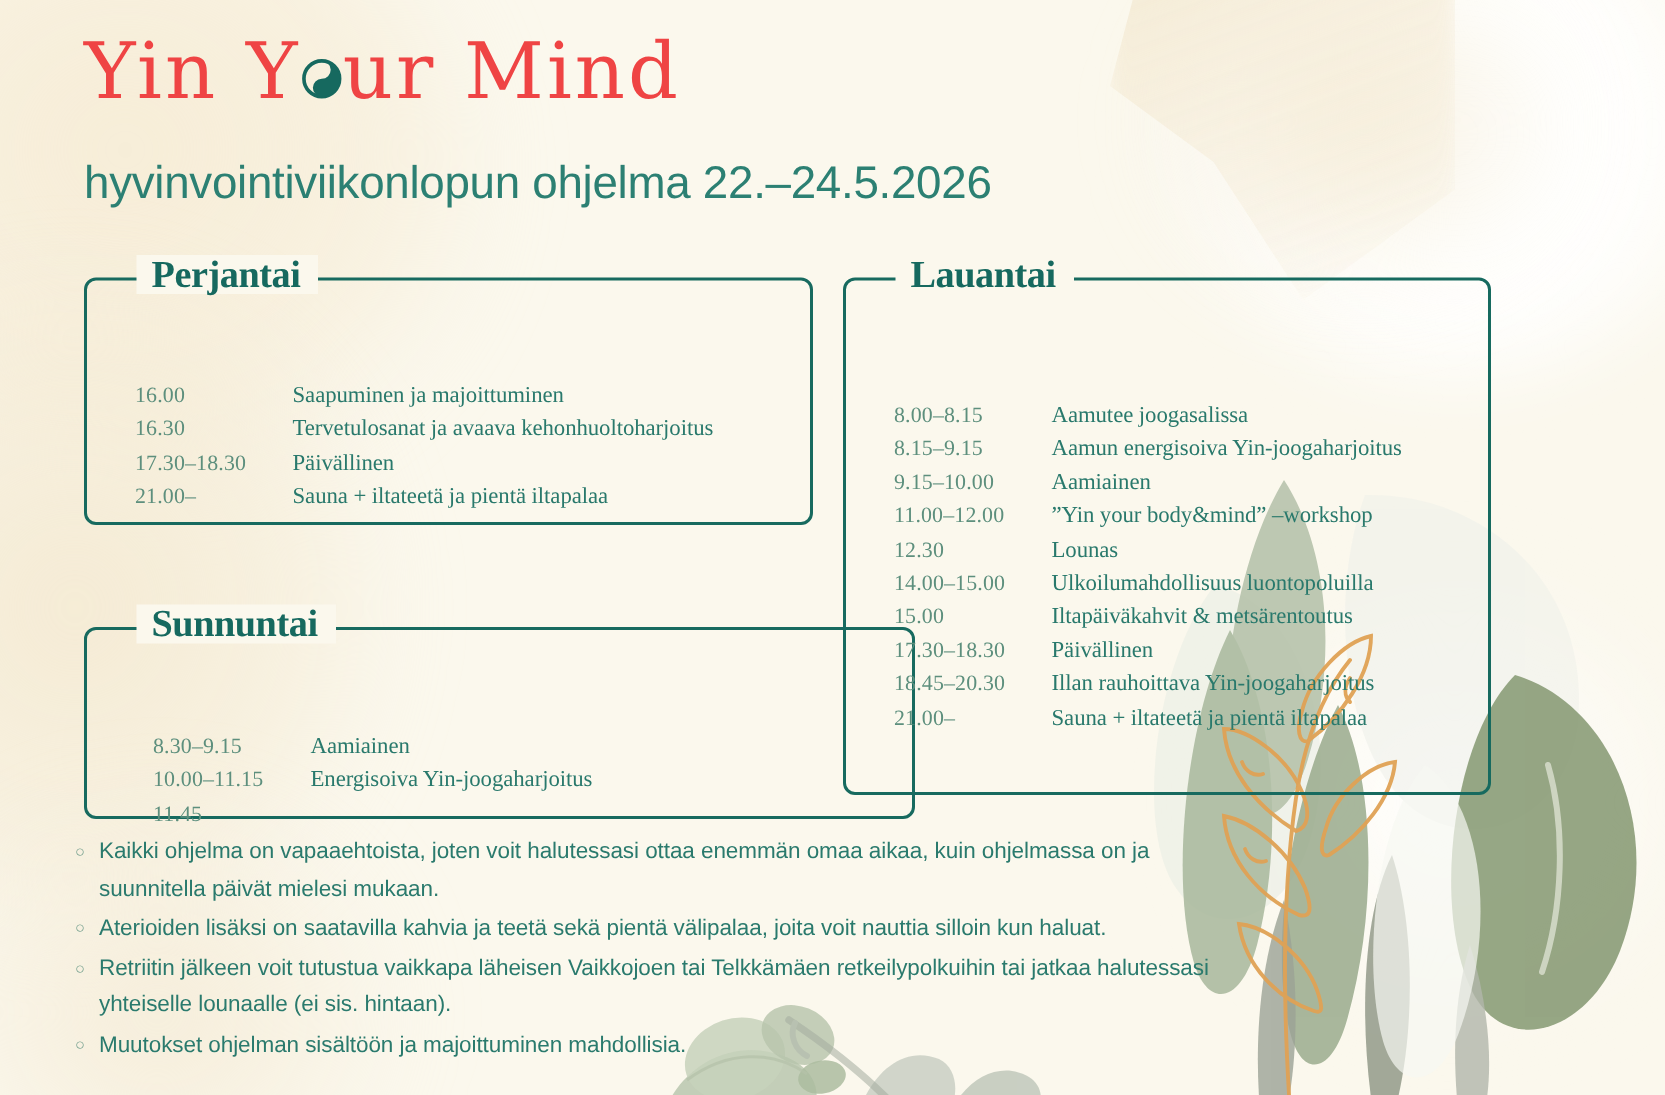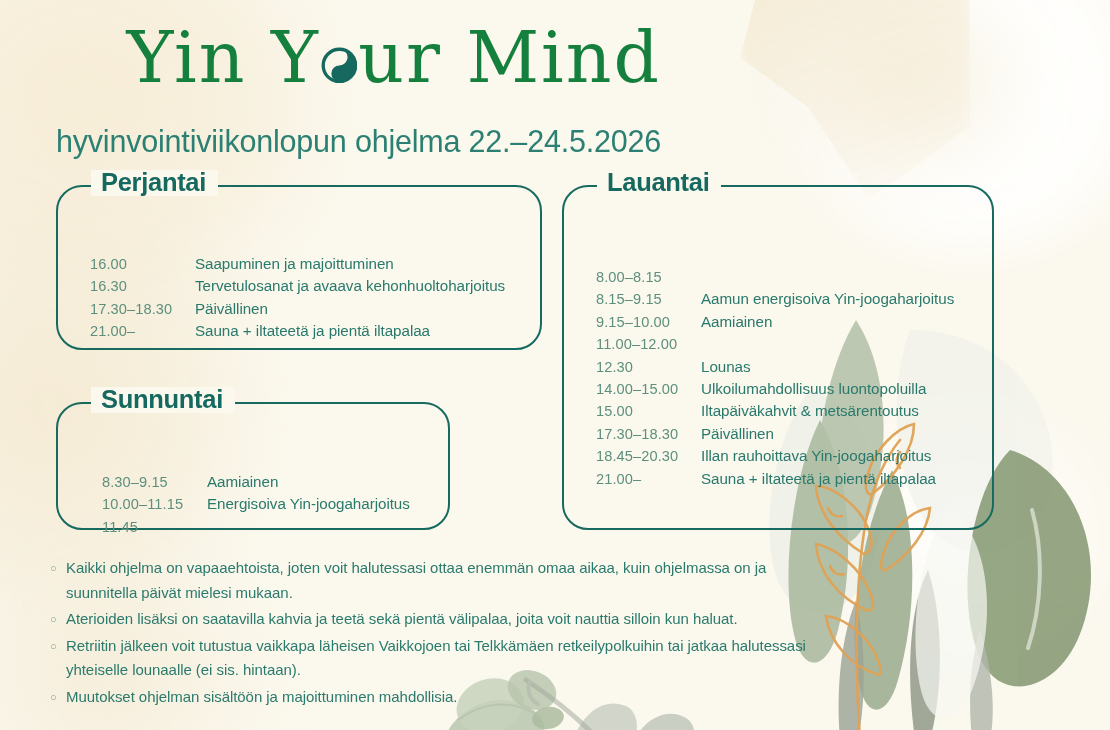--- a/index.html
+++ b/index.html
@@ -89,29 +89,28 @@
   .bot-right svg, .bot-bottom svg { display: block; width: 100%; height: 100%; }
 
   
   .header {
     position: absolute;
     left: 56px; top: 22px;
     z-index: 5;
   }
   .main-title {
     font-family: "DejaVu Serif", serif;
-    font-size: 71px;
+    font-size: 52px;
     line-height: 1.02;
     letter-spacing: 2px;
-    color: #15803d;
+    color: #ef4444;
     font-weight: 400;
     white-space: nowrap;
     display: flex;
     align-items: baseline;
-    justify-content: flex-end;
   }
   .title-yinyang {
     display: inline-block;
     width: 0.52em;
     height: 0.52em;
     position: relative;
     top: 0.02em;
     margin: 0 0.01em;
   }
   .title-yinyang svg { width: 100%; height: 100%; display: block; }
@@ -122,25 +121,26 @@
     letter-spacing: -0.2px;
     color: #2c8073;
     font-weight: 400;
     white-space: nowrap;
   }
 
   
   .card {
     position: absolute;
     border: 2.2px solid #176a5f;
-    border-radius: 26px;
+    border-radius: 8px;
     z-index: 4;
+    font-family: Liberation Serif, serif;
   }
   .card-fri  { left: 56px;  top: 185px; width: 486px; height: 165px; }
-  .card-sun  { left: 56px;  top: 402px; width: 394px; height: 128px; }
+  .card-sun  { left: 56px;  top: 418px; width: 554px; height: 128px; }
   .card-sat  { left: 562px; top: 185px; width: 432px; height: 345px; }
 
   
   .card-title {
     position: absolute;
     top: -17px;
     left: 33px;
     padding: 0 12px 0 10px;
     background: #fbf8ed;
     font-size: 25.5px;
@@ -329,31 +329,33 @@
       <span class="row-time">11.45</span>
     </div>
   </div>
 </div>
 
 <div class="card card-sat">
   <div class="card-title">Lauantai</div>
   <div class="schedule">
     <div class="row">
       <span class="row-time">8.00–8.15</span>
+      <span class="row-desc">Aamutee joogasalissa</span>
     </div>
     <div class="row">
       <span class="row-time">8.15–9.15</span>
       <span class="row-desc">Aamun energisoiva Yin-joogaharjoitus</span>
     </div>
     <div class="row">
       <span class="row-time">9.15–10.00</span>
       <span class="row-desc">Aamiainen</span>
     </div>
     <div class="row">
       <span class="row-time">11.00–12.00</span>
+      <span class="row-desc">”Yin your body&amp;mind” –workshop</span>
     </div>
     <div class="row">
       <span class="row-time">12.30</span>
       <span class="row-desc">Lounas</span>
     </div>
     <div class="row">
       <span class="row-time">14.00–15.00</span>
       <span class="row-desc">Ulkoilumahdollisuus luontopoluilla</span>
     </div>
     <div class="row">

